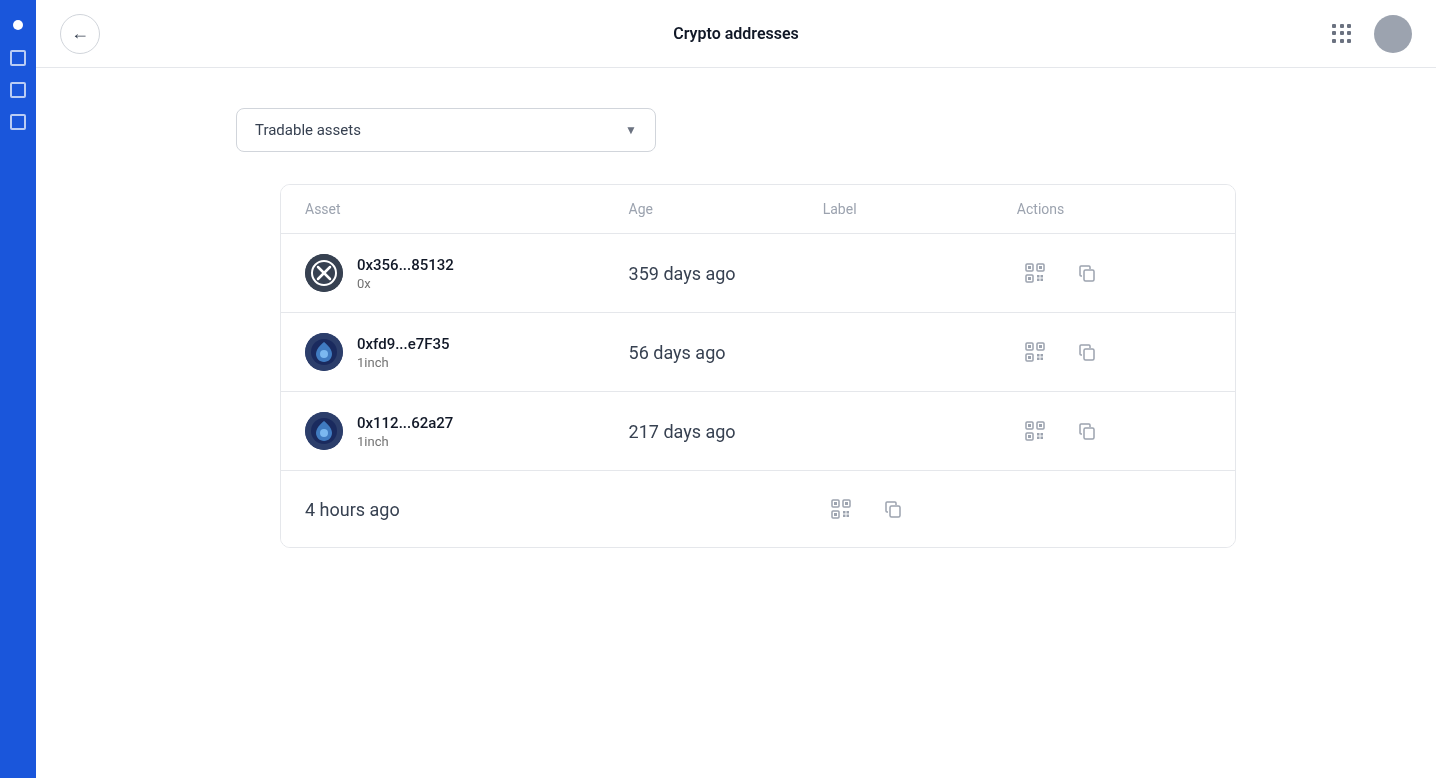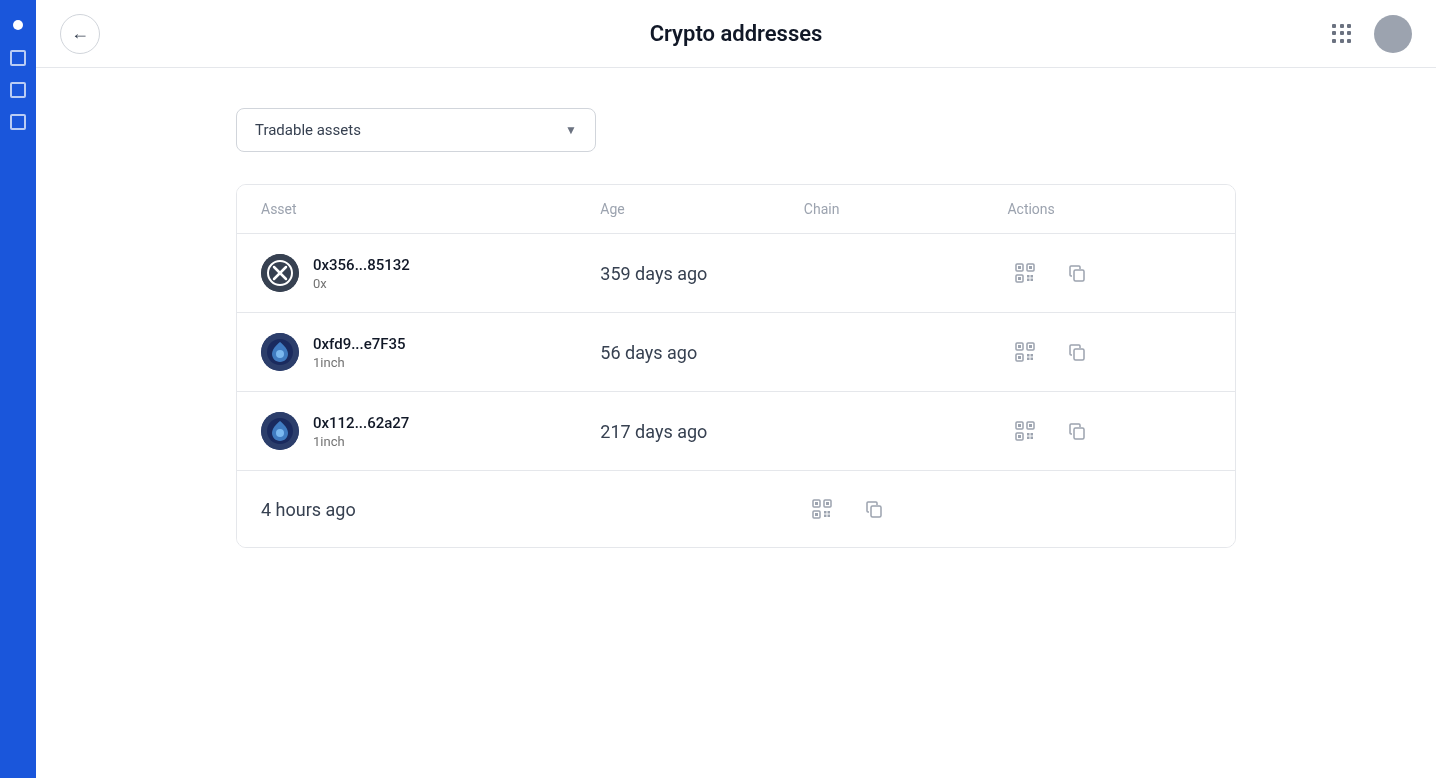--- a/index.html
+++ b/index.html
@@ -67,21 +67,21 @@
       border: 1.5px solid #d1d5db;
       background: #ffffff;
       cursor: pointer;
       display: flex;
       align-items: center;
       justify-content: center;
       color: #374151;
       font-size: 18px;
     }
     .header-title {
-      font-size: 22px;
+      font-size: 16px;
       font-weight: 600;
       color: #111827;
       position: absolute;
       left: 50%;
       transform: translateX(-50%);
     }
     .header-right {
       display: flex;
       align-items: center;
       gap: 12px;
@@ -121,41 +121,42 @@
       margin-left: 36px;
       margin-top: 68px;
       padding: 40px 200px;
     }
 
     
     .filter-select {
       display: flex;
       align-items: center;
       justify-content: space-between;
-      width: 360px;
+      width: 420px;
       padding: 12px 18px;
       border: 1.5px solid #d1d5db;
       border-radius: 8px;
       background: #ffffff;
       cursor: pointer;
       margin-bottom: 32px;
       font-size: 15px;
       color: #374151;
       text-align: center;
     }
     .filter-select-arrow {
       color: #6b7280;
       font-size: 12px;
     }
 
     
     .table-container {
       border: 1.5px solid #e5e7eb;
       border-radius: 10px;
       overflow: hidden;
+      margin-left: 44px;
     }
     .table-header {
       display: grid;
       grid-template-columns: 2.5fr 1.5fr 1.5fr 1.5fr;
       padding: 16px 24px;
       background: #ffffff;
       border-bottom: 1.5px solid #e5e7eb;
     }
     .table-header-cell {
       font-size: 14px;
@@ -278,21 +279,21 @@
   <div class="filter-select">
     <span>Tradable assets</span>
     <span class="filter-select-arrow">▼</span>
   </div>
 
   <div class="table-container">
 
     <div class="table-header">
       <div class="table-header-cell">Asset</div>
       <div class="table-header-cell">Age</div>
-      <div class="table-header-cell">Chain</div>
+      <div class="table-header-cell">Label</div>
       <div class="table-header-cell">Actions</div>
     </div>
 
     <div class="table-row">
       <div class="asset-cell">
         <div class="asset-icon" style="background:#374151;">
           <svg viewBox="0 0 38 38" fill="none" xmlns="http://www.w3.org/2000/svg">
             <circle cx="19" cy="19" r="19" fill="#374151"></circle>
             <circle cx="19" cy="19" r="12" stroke="white" stroke-width="2" fill="none"></circle>
             <line x1="13" y1="13" x2="25" y2="25" stroke="white" stroke-width="2.5" stroke-linecap="round"></line>

